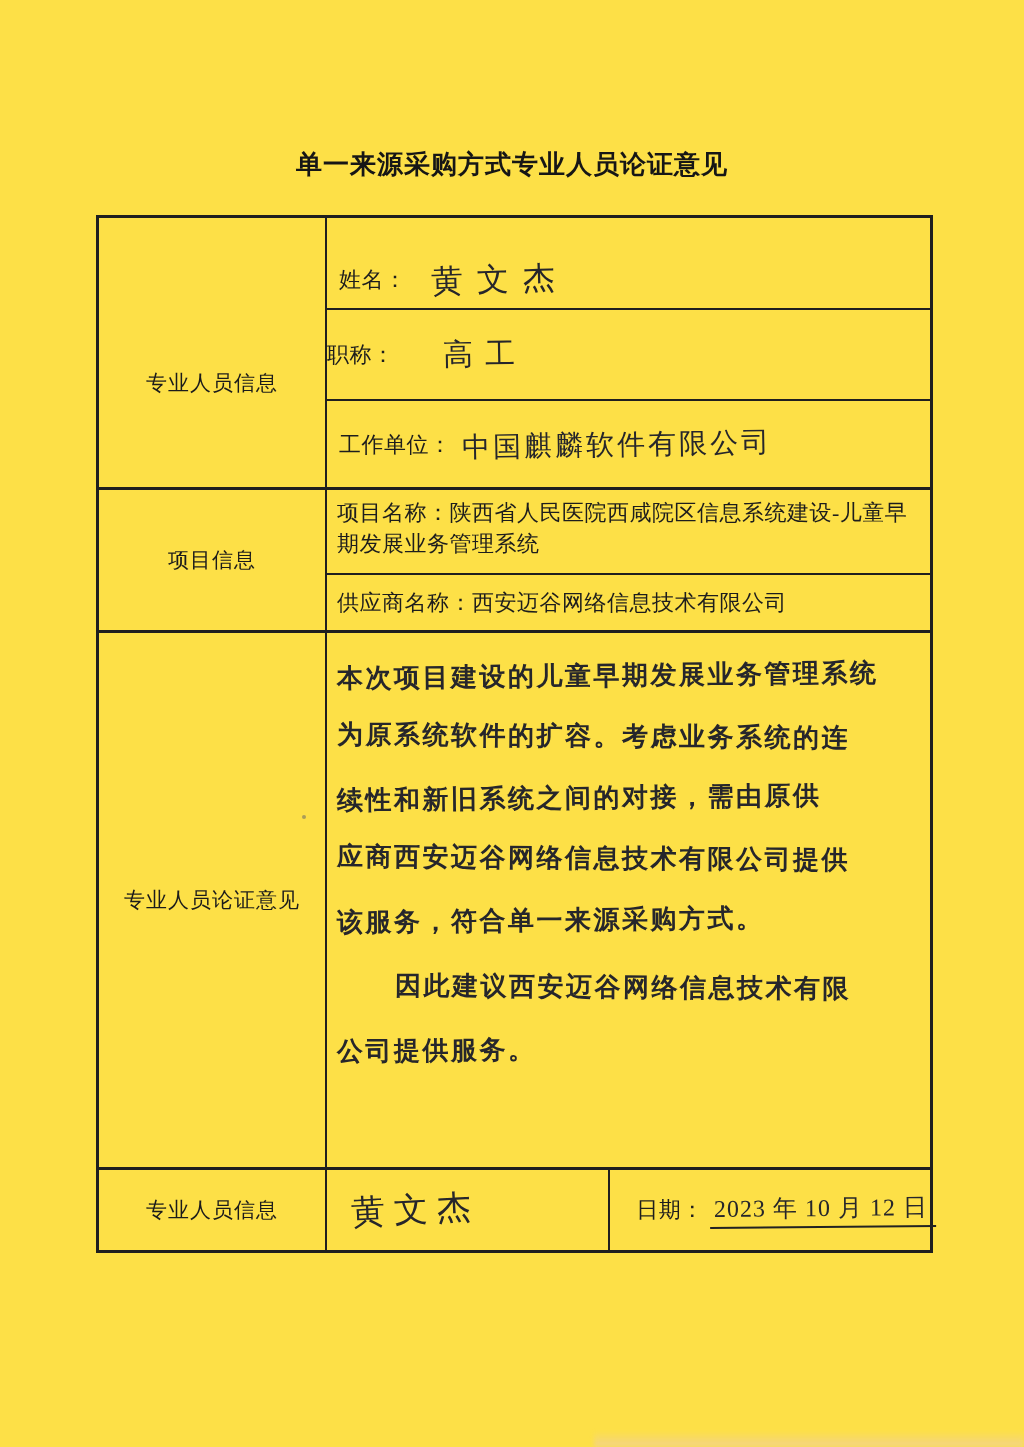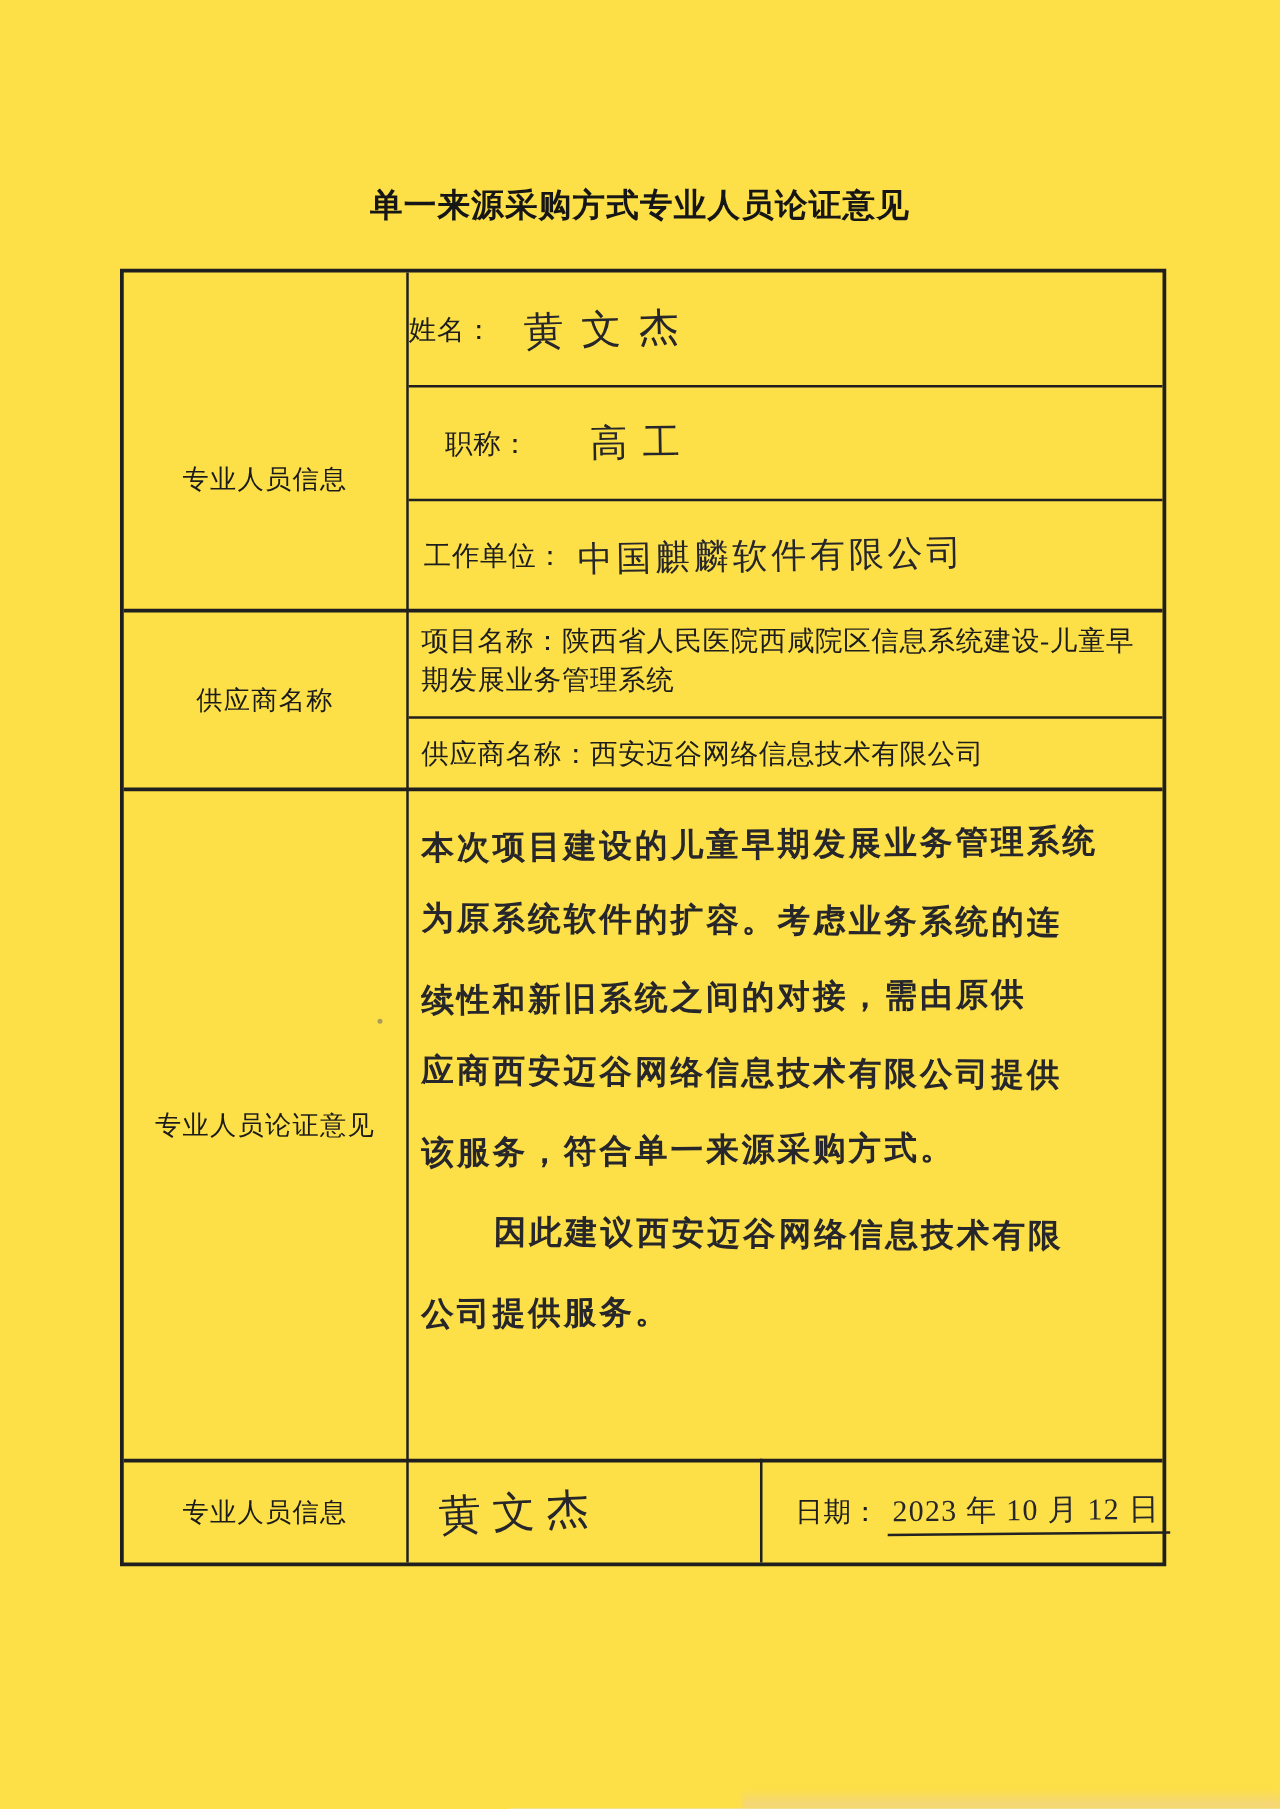--- a/index.html
+++ b/index.html
@@ -33,22 +33,22 @@
   .h-title { top:181px; }
   .h-proj  { top:355px; }
   .h-sec1  { top:269px; }
   .h-sec2  { top:412px; }
   .h-sec3  { top:949px; }
 
   .cell { position:absolute; display:flex; align-items:center; }
   .cell-center { justify-content:center; text-align:center; }
 
   .c-personnel-label { left:0; top:16px; width:226px; height:298px; }
-  .c-name    { left:228px; top:2px;   width:603px; height:88px;  }
-  .c-jobtitle{ left:245px; top:92px;  width:603px; height:89px;  padding-left:12px; }
+  .c-name    { left:228px; top:18px;   width:603px; height:88px;  padding-left:12px; }
+  .c-jobtitle{ left:216px; top:92px;  width:603px; height:89px;  padding-left:12px; }
   .c-unit    { left:228px; top:184px; width:603px; height:85px;  padding-left:12px;text-align:center; }
   .c-project-label { left:0; top:272px; width:226px; height:140px; }
   .c-projname{ left:228px; top:272px; width:603px; height:83px; display:block; padding:7px 2px 0 10px; }
   .c-supplier{ left:228px; top:357px; width:603px; height:55px; padding-left:10px; }
   .c-opinion-label { left:0; top:415px; width:226px; height:534px; }
   .c-opinion { left:228px; top:415px; width:603px; height:534px; display:block; padding:12px 4px 0 10px;font-weight:bold; }
   .c-sig-label { left:0; top:952px; width:226px; height:80px; }
   .c-signature { left:228px; top:952px; width:281px; height:80px; padding-left:24px; }
   .c-date    { left:511px; top:952px; width:352px; height:80px; justify-content:center; }
 
@@ -109,21 +109,21 @@
       <span class="printed">职称：</span>
       <span class="hw hw-jobtitle">高工</span>
     </div>
 
     <div class="cell c-unit">
       <span class="printed">工作单位：</span>
       <span class="hw hw-unit">中国麒麟软件有限公司</span>
     </div>
 
     <div class="cell cell-center c-project-label">
-      <span class="section-label">供应商名称</span>
+      <span class="section-label">项目信息</span>
     </div>
 
     <div class="cell c-projname">
       <div class="printed wrap-text">项目名称：陕西省人民医院西咸院区信息系统建设-儿童早期发展业务管理系统</div>
     </div>
 
     <div class="cell c-supplier">
       <span class="printed">供应商名称：西安迈谷网络信息技术有限公司</span>
     </div>
 

